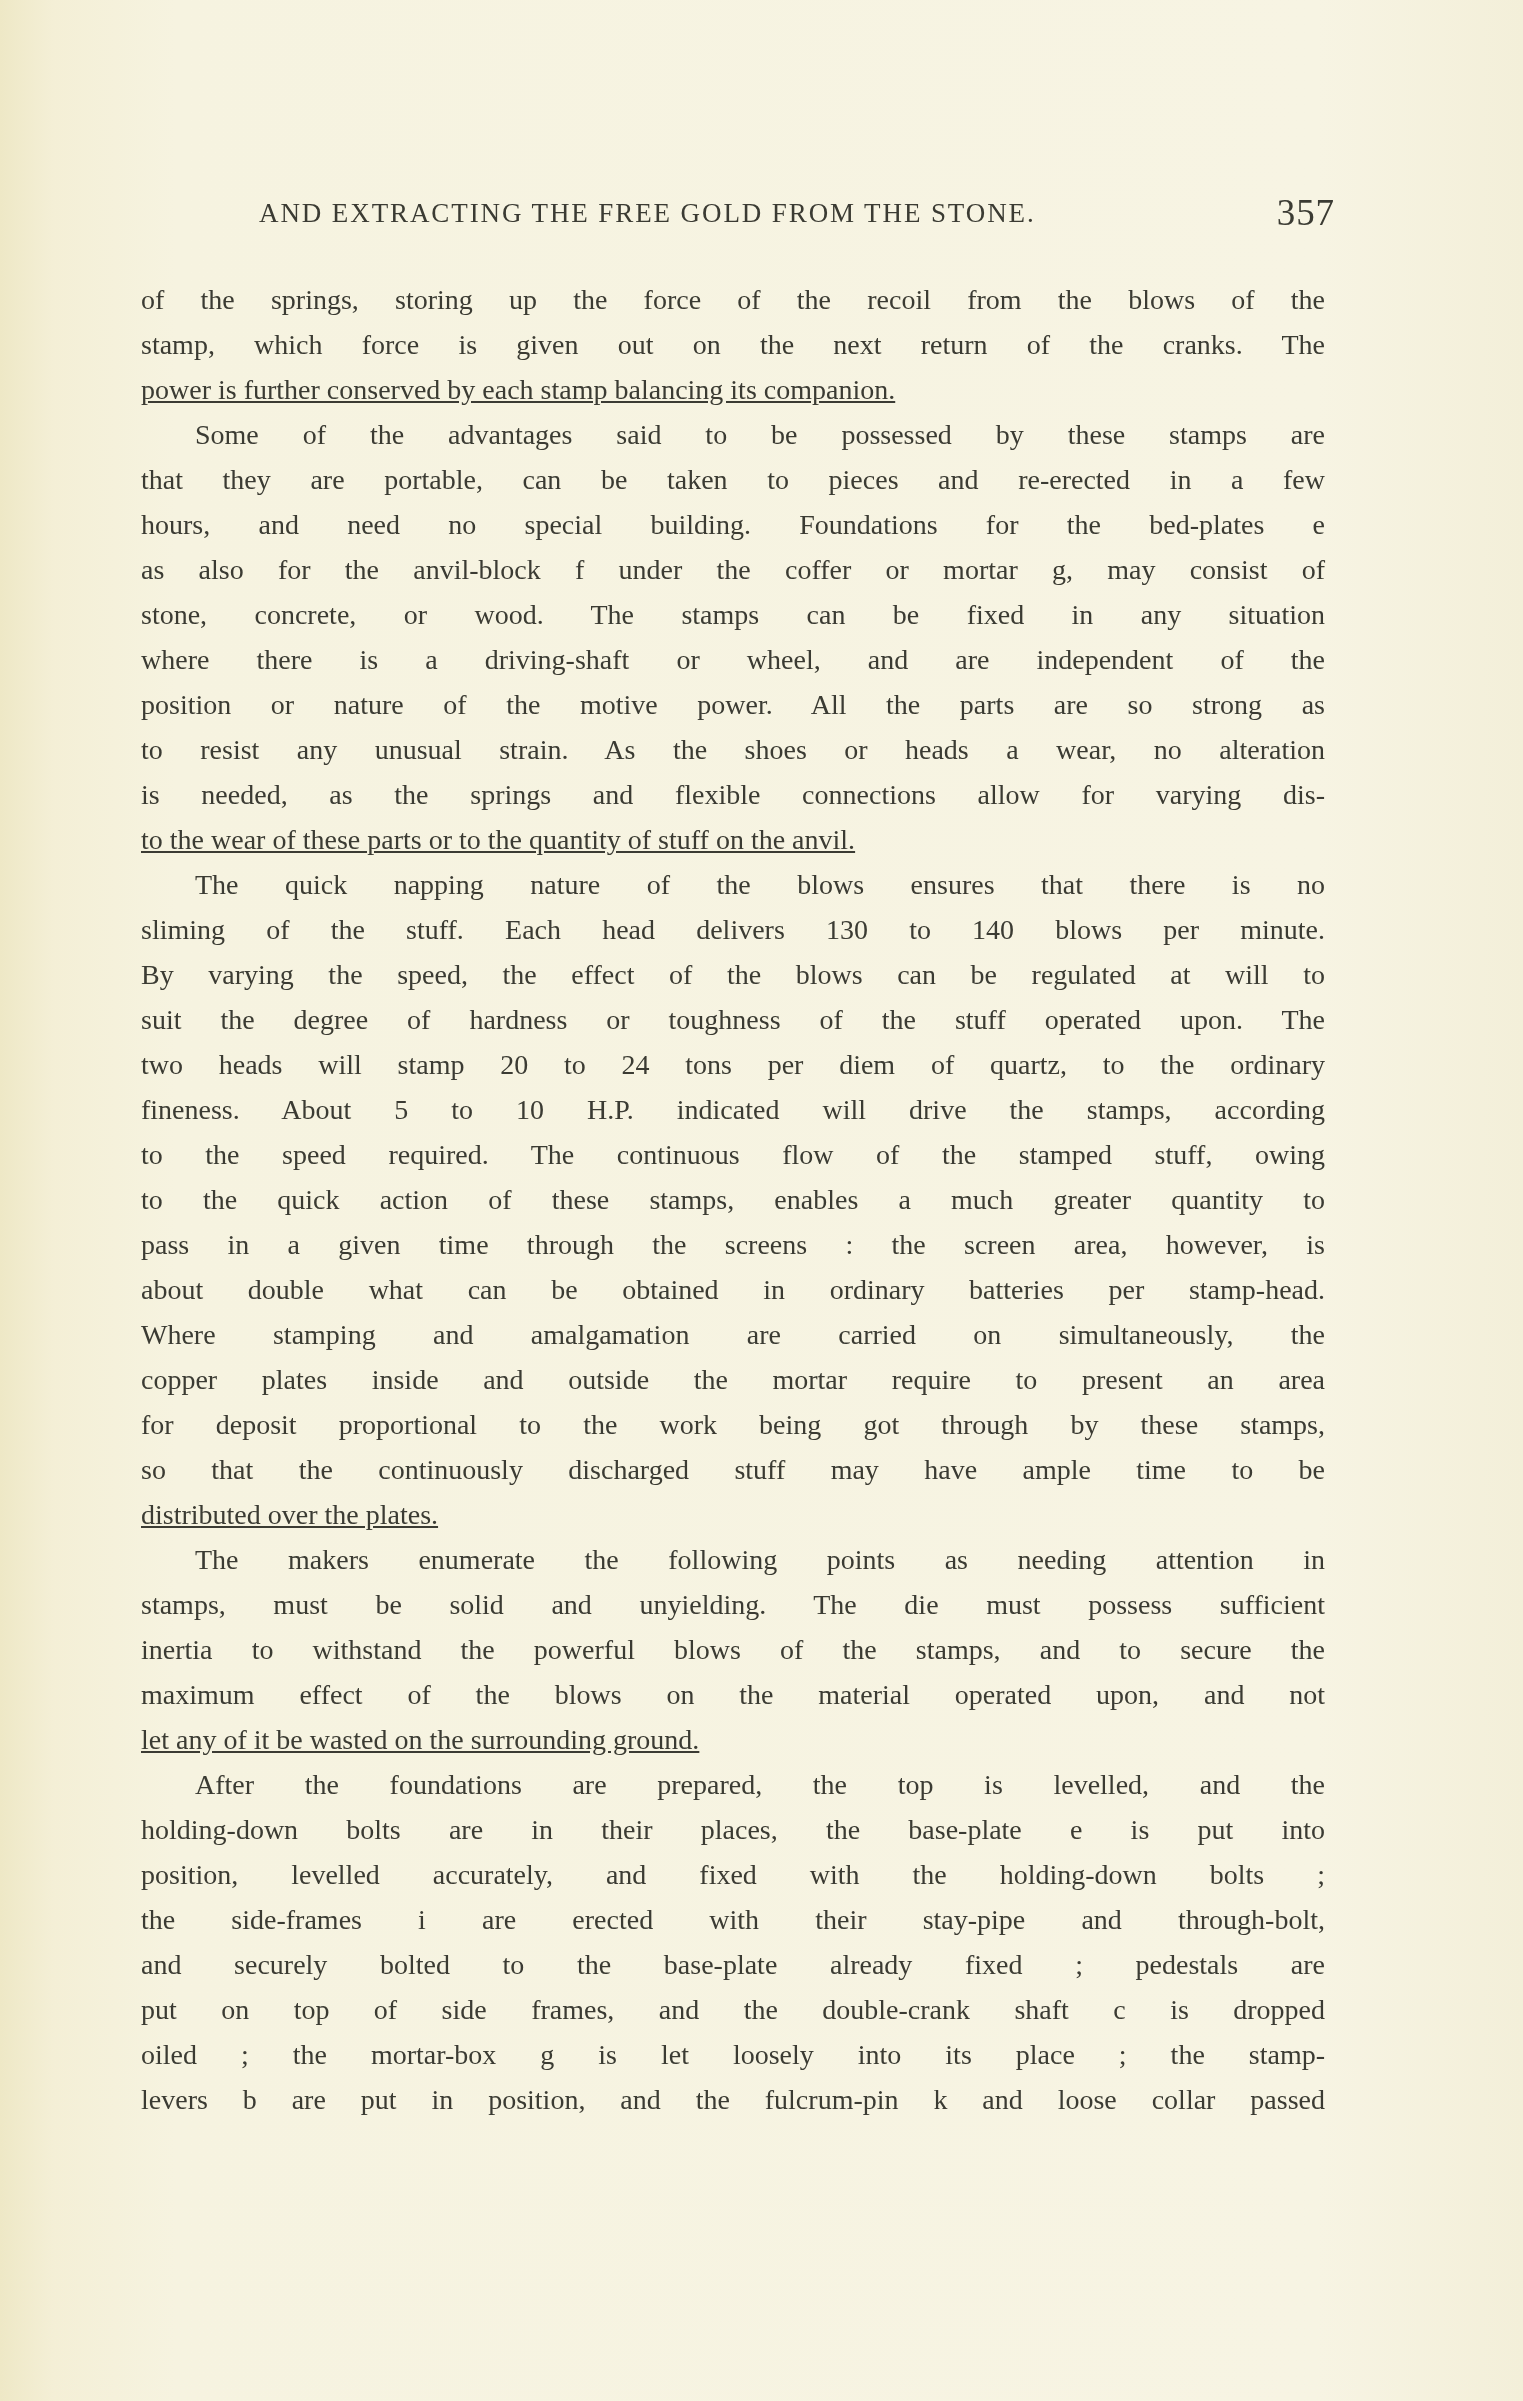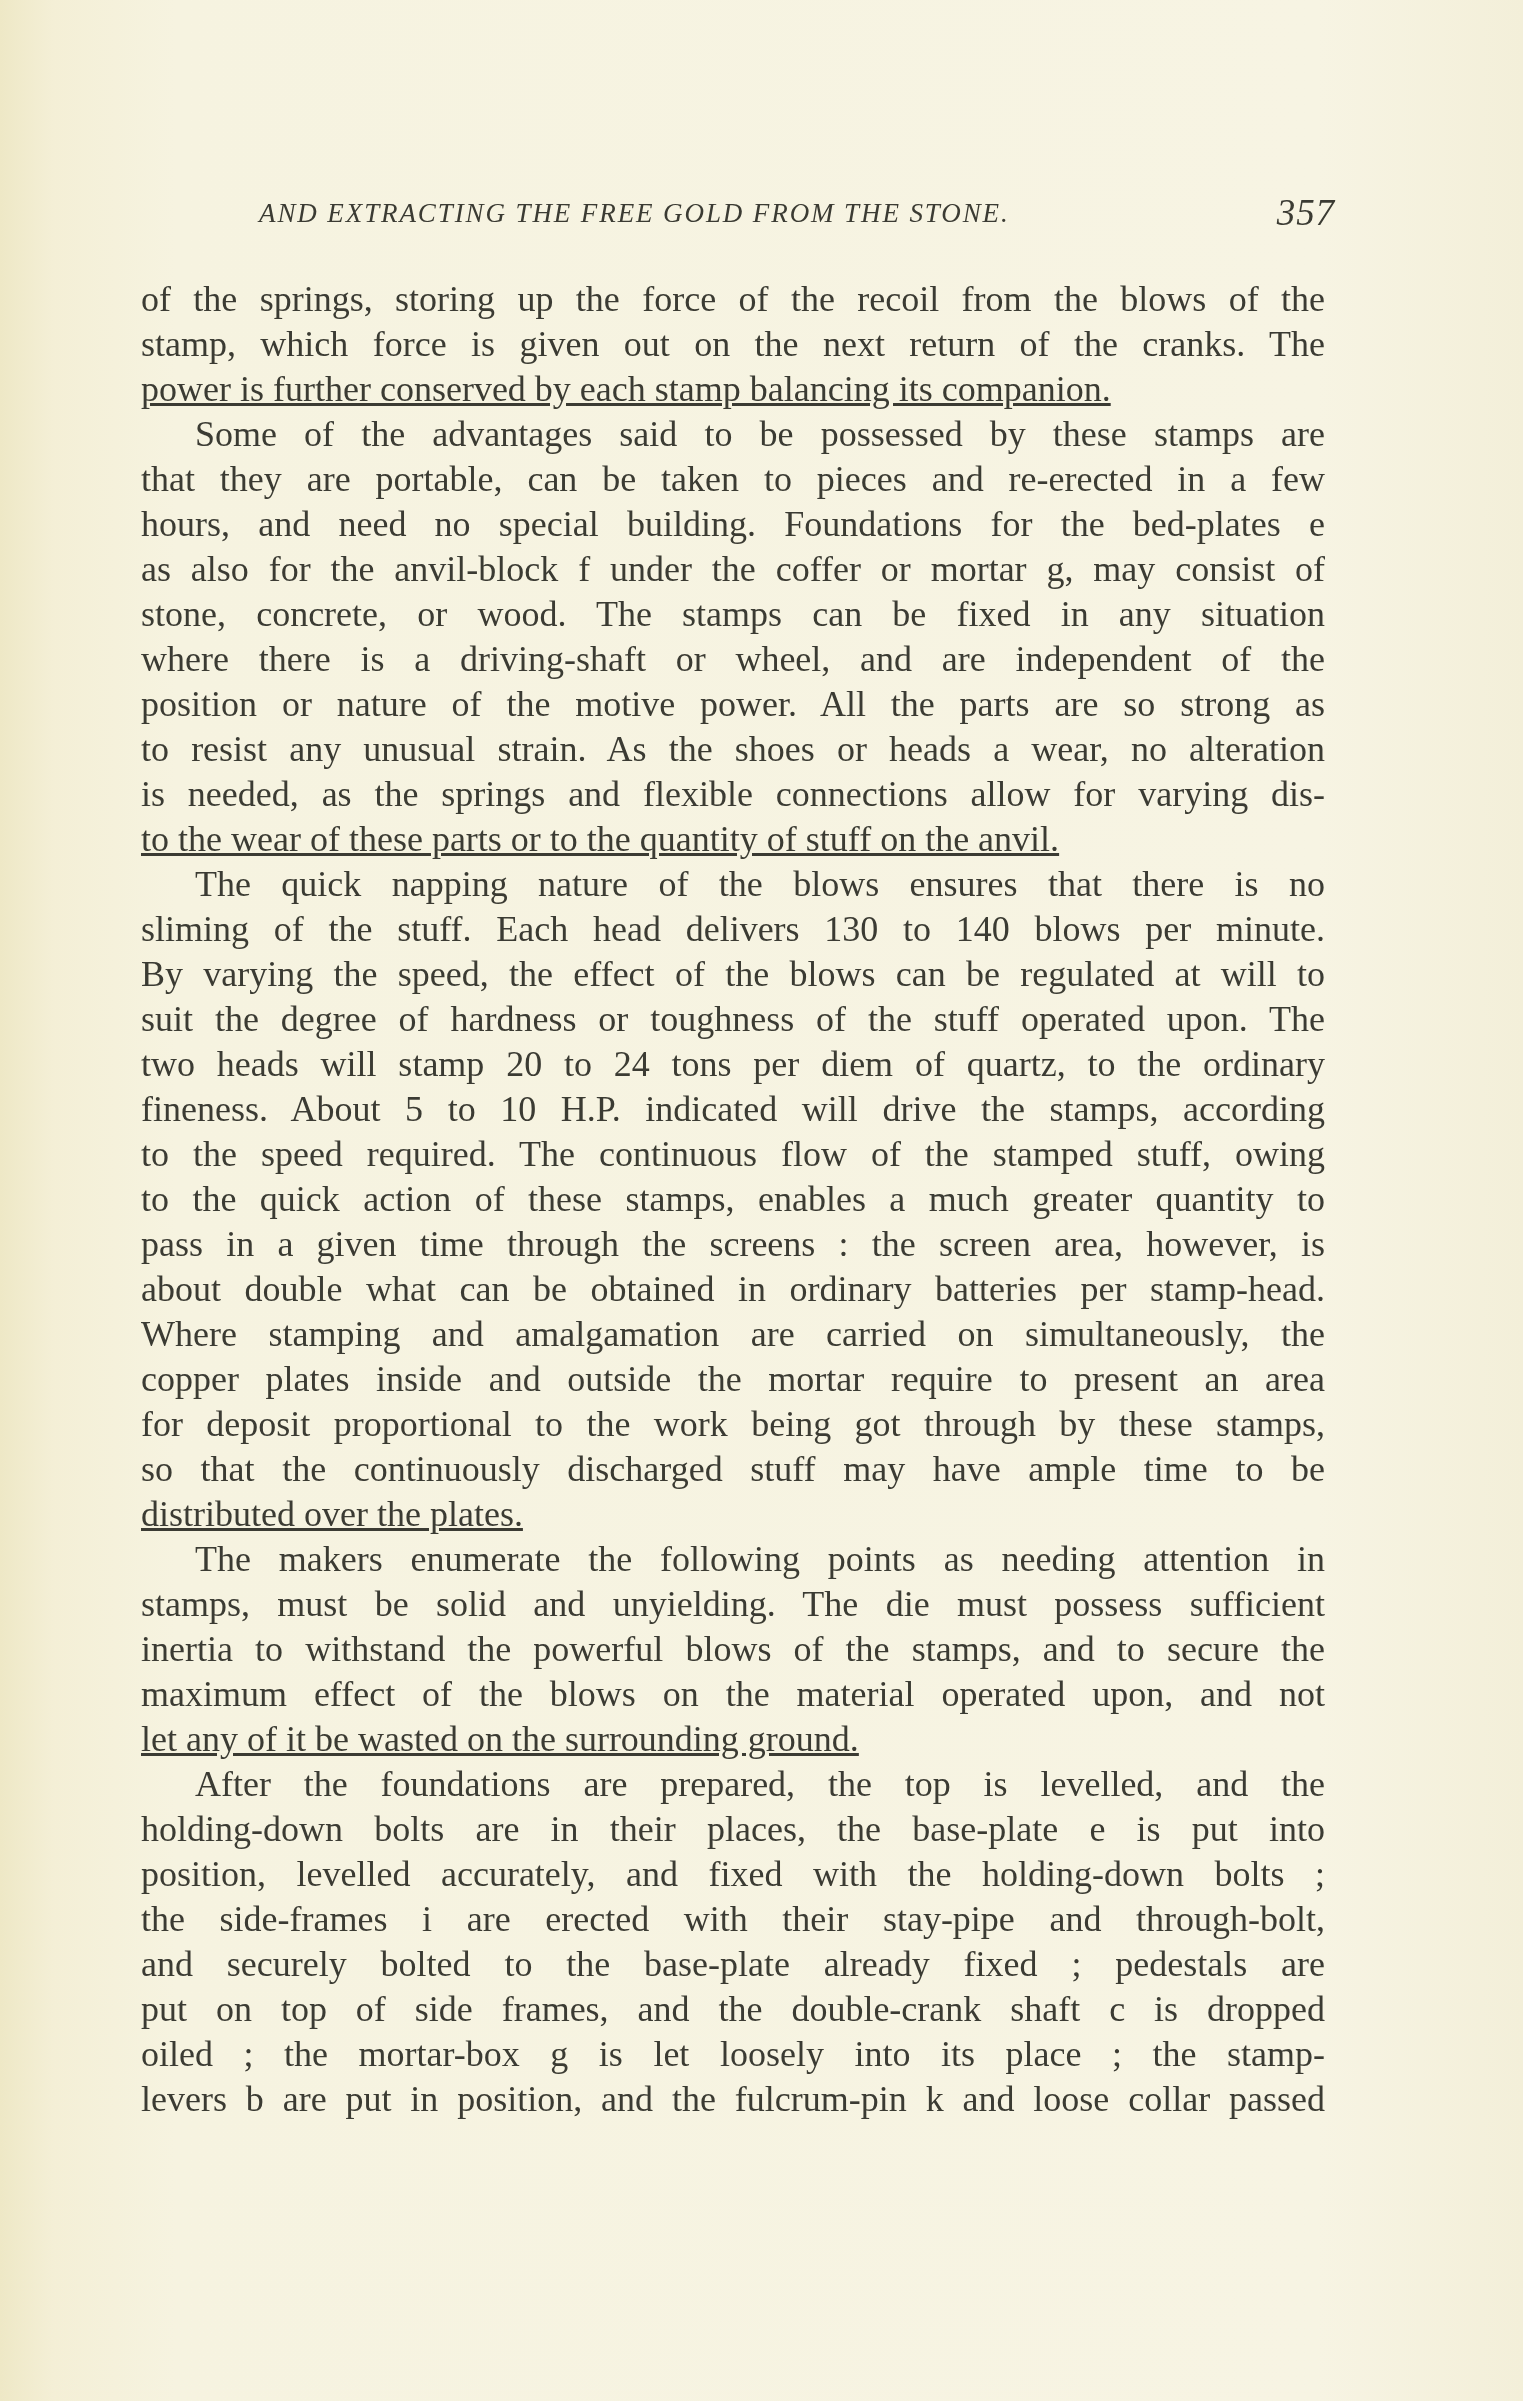--- a/index.html
+++ b/index.html
@@ -5,36 +5,36 @@
   html, body { margin: 0; padding: 0; }
   body {
     width: 1524px; height: 2401px; overflow: hidden;
     background: #f5f1da;
     background-image: linear-gradient(90deg, #eee8c6 0px, #f4efd6 53px, #f6f3e0 176px, #f7f4e3 1318px, #f3efd9 1524px);
     position: relative;
     font-family: "Liberation Serif", "DejaVu Serif", serif;
     color: #3b3b33;
   }
   .header {
-    position: absolute; left: 259px; top: 191px; width: 1076px; height: 61px; font-style: italic;
+    position: absolute; left: 259px; top: 191px; width: 1076px; height: 61px;
   }
   .running-title {
     position: absolute; left: 0; top: 7px;
     font-size: 27px; letter-spacing: 1.9px;
     font-variant: small-caps; text-transform: uppercase;
   }
   .page-number {
     position: absolute; right: 0; top: 0; font-size: 37px; letter-spacing: 0.9px;
   }
   .body {
     position: absolute; left: 141px; top: 277px; width: 1184px;
   }
   .line {
     height: 45px; line-height: 45px;
-    font-size: 36px;
+    font-size: 28px;
     text-align: justify; text-align-last: justify;
     white-space: nowrap; overflow: visible;
   }
   .line.indent { padding-left: 54px; }
   .line.last { text-align-last: left; text-decoration: underline; }
 </style>
 </head>
 <body>
 
 <div class="header">

